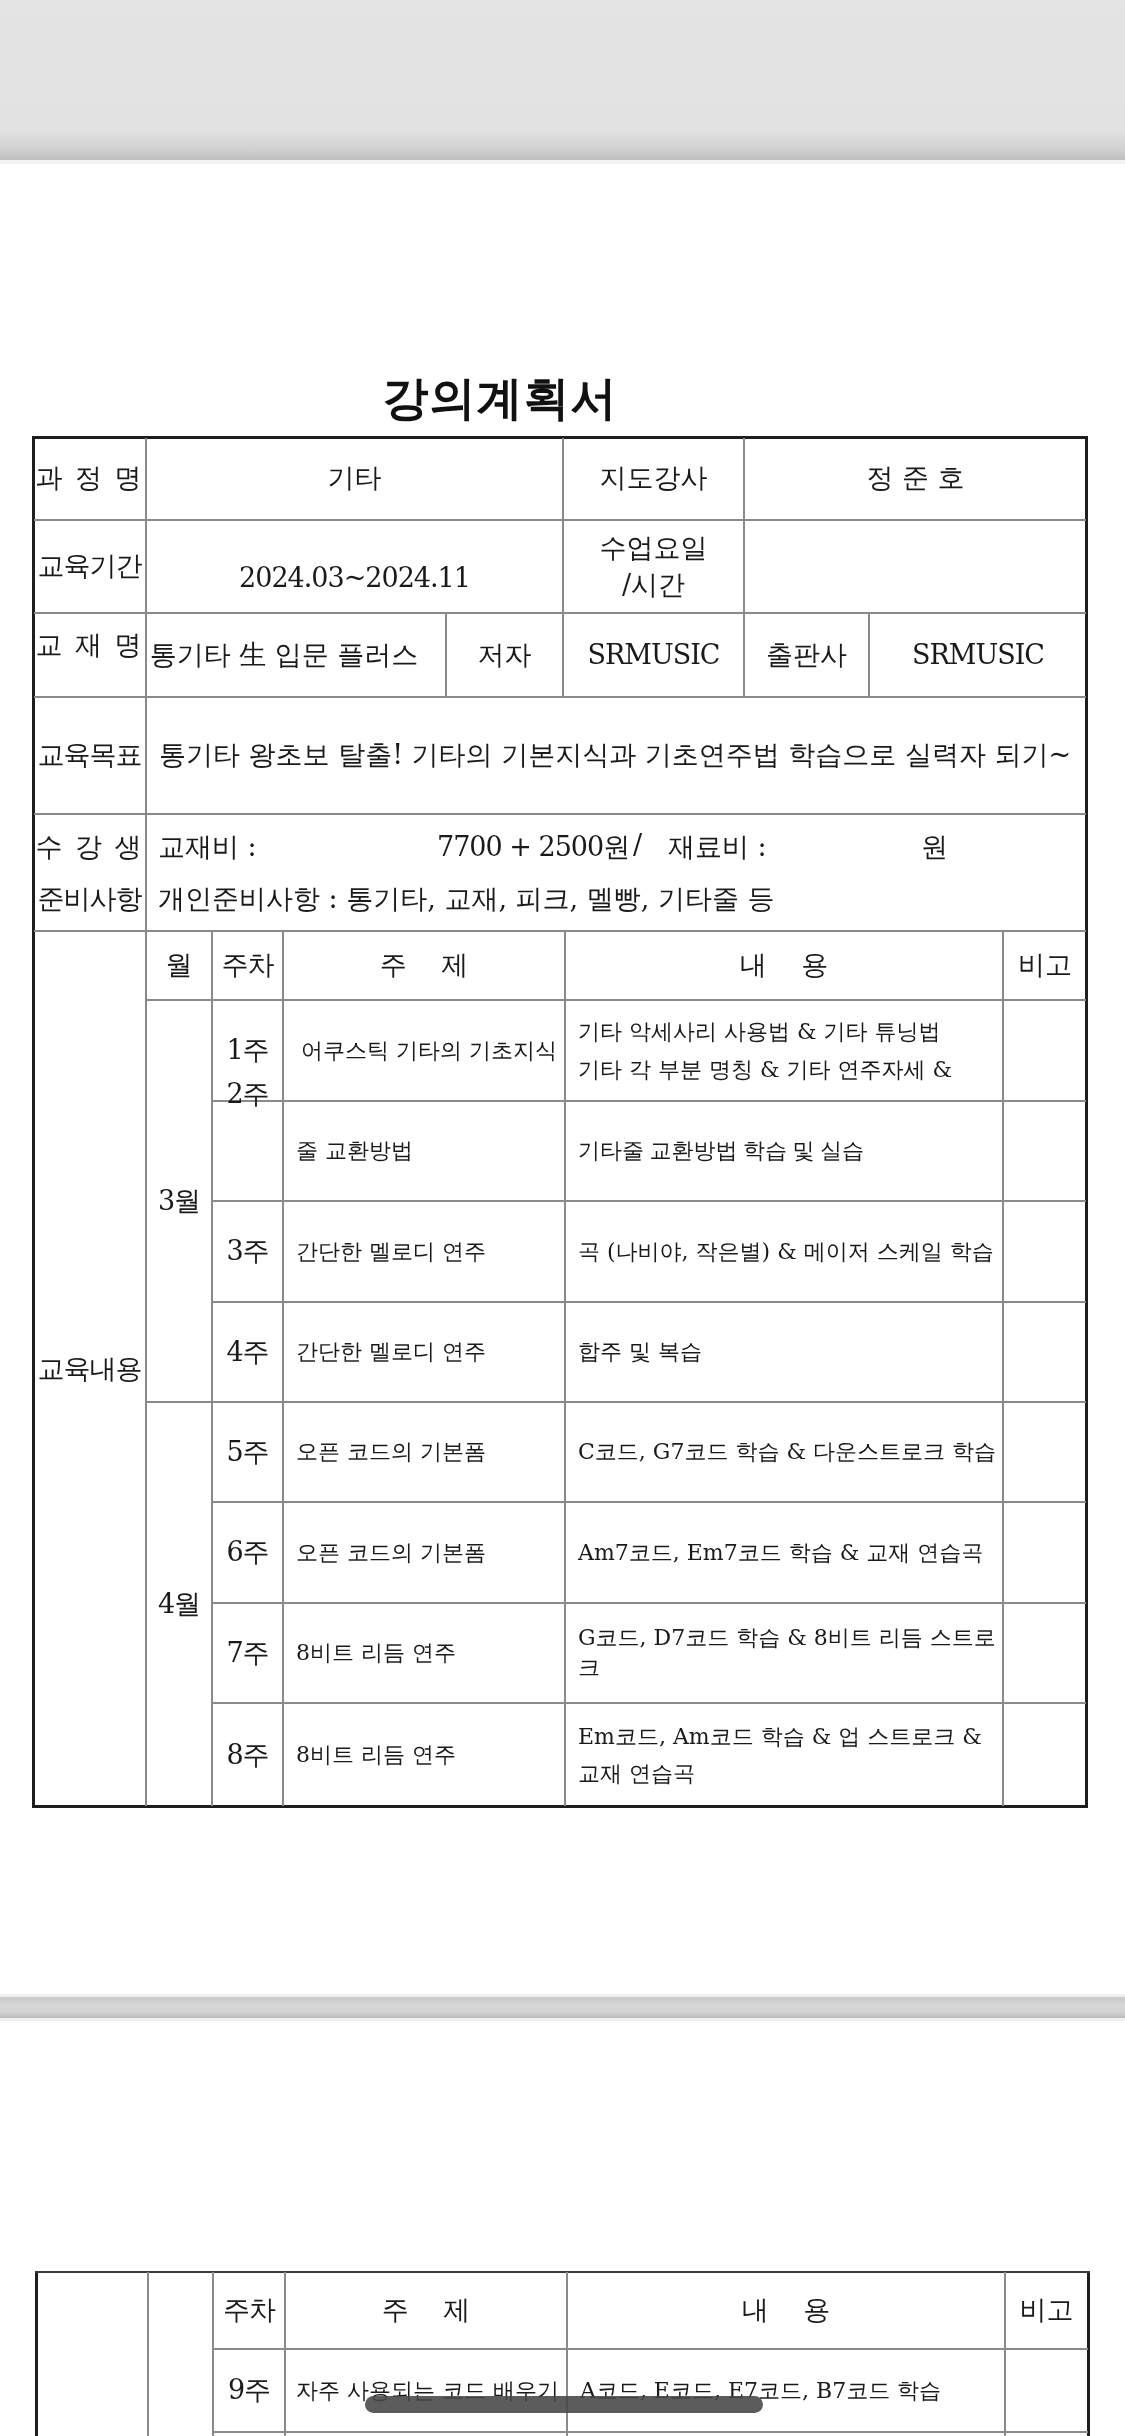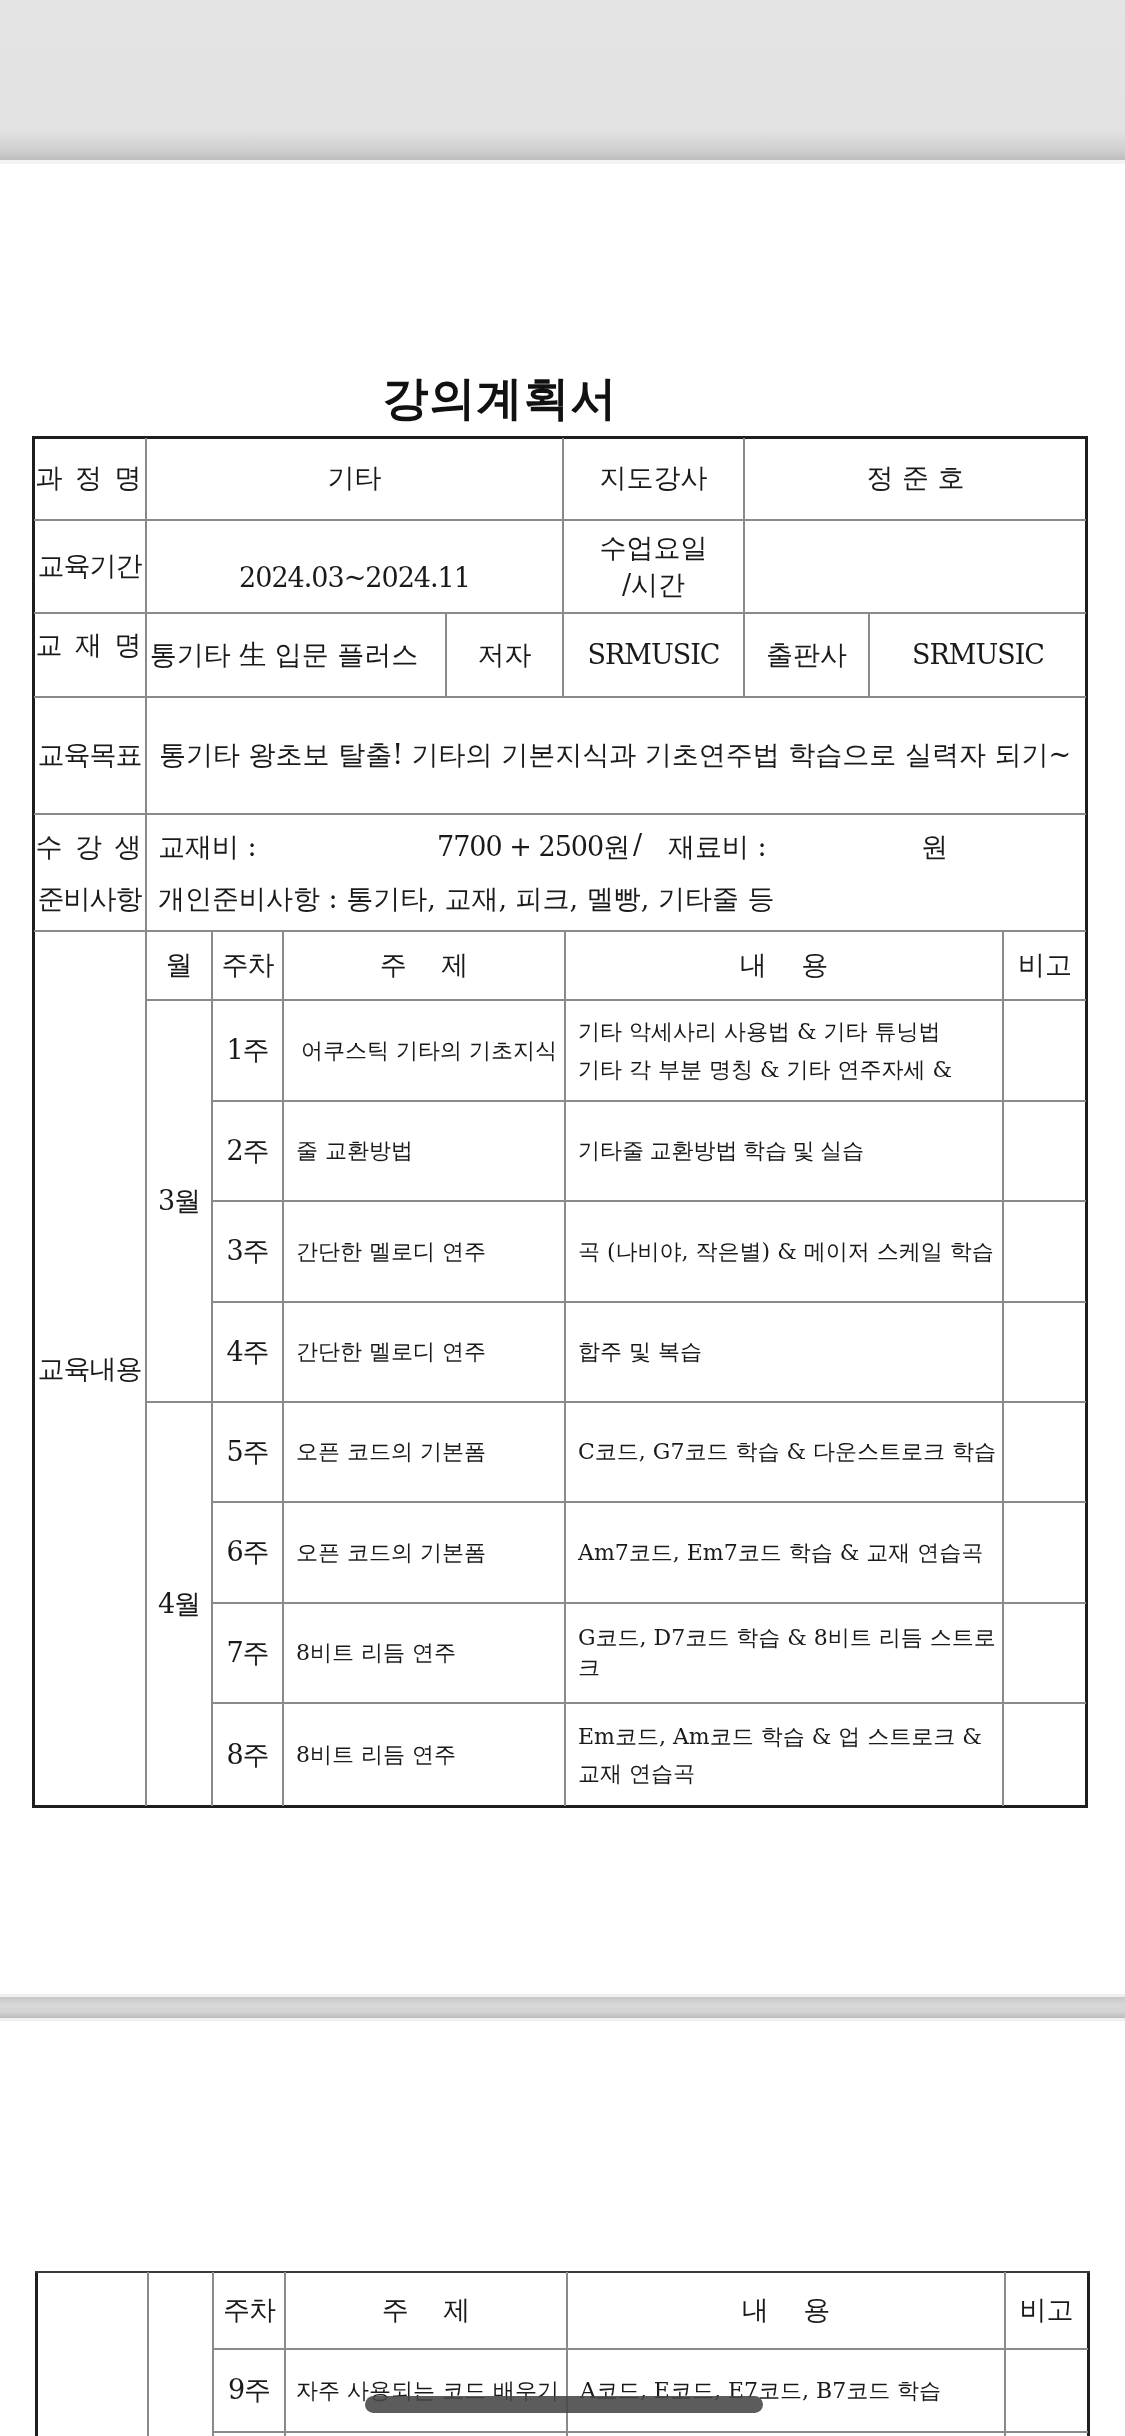--- a/index.html
+++ b/index.html
@@ -130,21 +130,21 @@
     <div class="cell narrow" style="left:213px; top:1001px; width:69px; height:99px;">1주</div>
     <div class="cell small left" style="left:284px; top:1001px; width:280px; height:99px;padding-left:17px;">어쿠스틱 기타의 기초지식</div>
     <div class="cell small left" style="left:566px; top:1001px; width:436px; height:99px; flex-direction:column; align-items:flex-start; justify-content:center; line-height:1.7;">
       <span class="two-line">기타 악세사리 사용법 &amp; 기타 튜닝법</span>
       <span class="two-line">기타 각 부분 명칭 &amp; 기타 연주자세 &amp;</span>
     </div>
     <div class="cell" style="left:1004px; top:1001px; width:82px; height:99px;"></div>
   </div>
 
   <div>
-    <div class="cell narrow" style="left:213px; top:1102px; width:69px; height:98px;">2주</div>
+    <div class="cell narrow" style="left:213px; top:1045px; width:69px; height:98px;">2주</div>
     <div class="cell small left" style="left:284px; top:1102px; width:280px; height:98px;">줄 교환방법</div>
     <div class="cell small left" style="left:566px; top:1102px; width:436px; height:98px;font-family:Liberation Serif, serif;">기타줄 교환방법 학습 및 실습</div>
     <div class="cell" style="left:1004px; top:1102px; width:82px; height:98px;"></div>
   </div>
 
   <div>
     <div class="cell narrow" style="left:213px; top:1202px; width:69px; height:99px;">3주</div>
     <div class="cell small left" style="left:284px; top:1202px; width:280px; height:99px;">간단한 멜로디 연주</div>
     <div class="cell small left" style="left:566px; top:1202px; width:436px; height:99px;">곡 (나비야, 작은별) &amp; 메이저 스케일 학습</div>
     <div class="cell" style="left:1004px; top:1202px; width:82px; height:99px;"></div>

